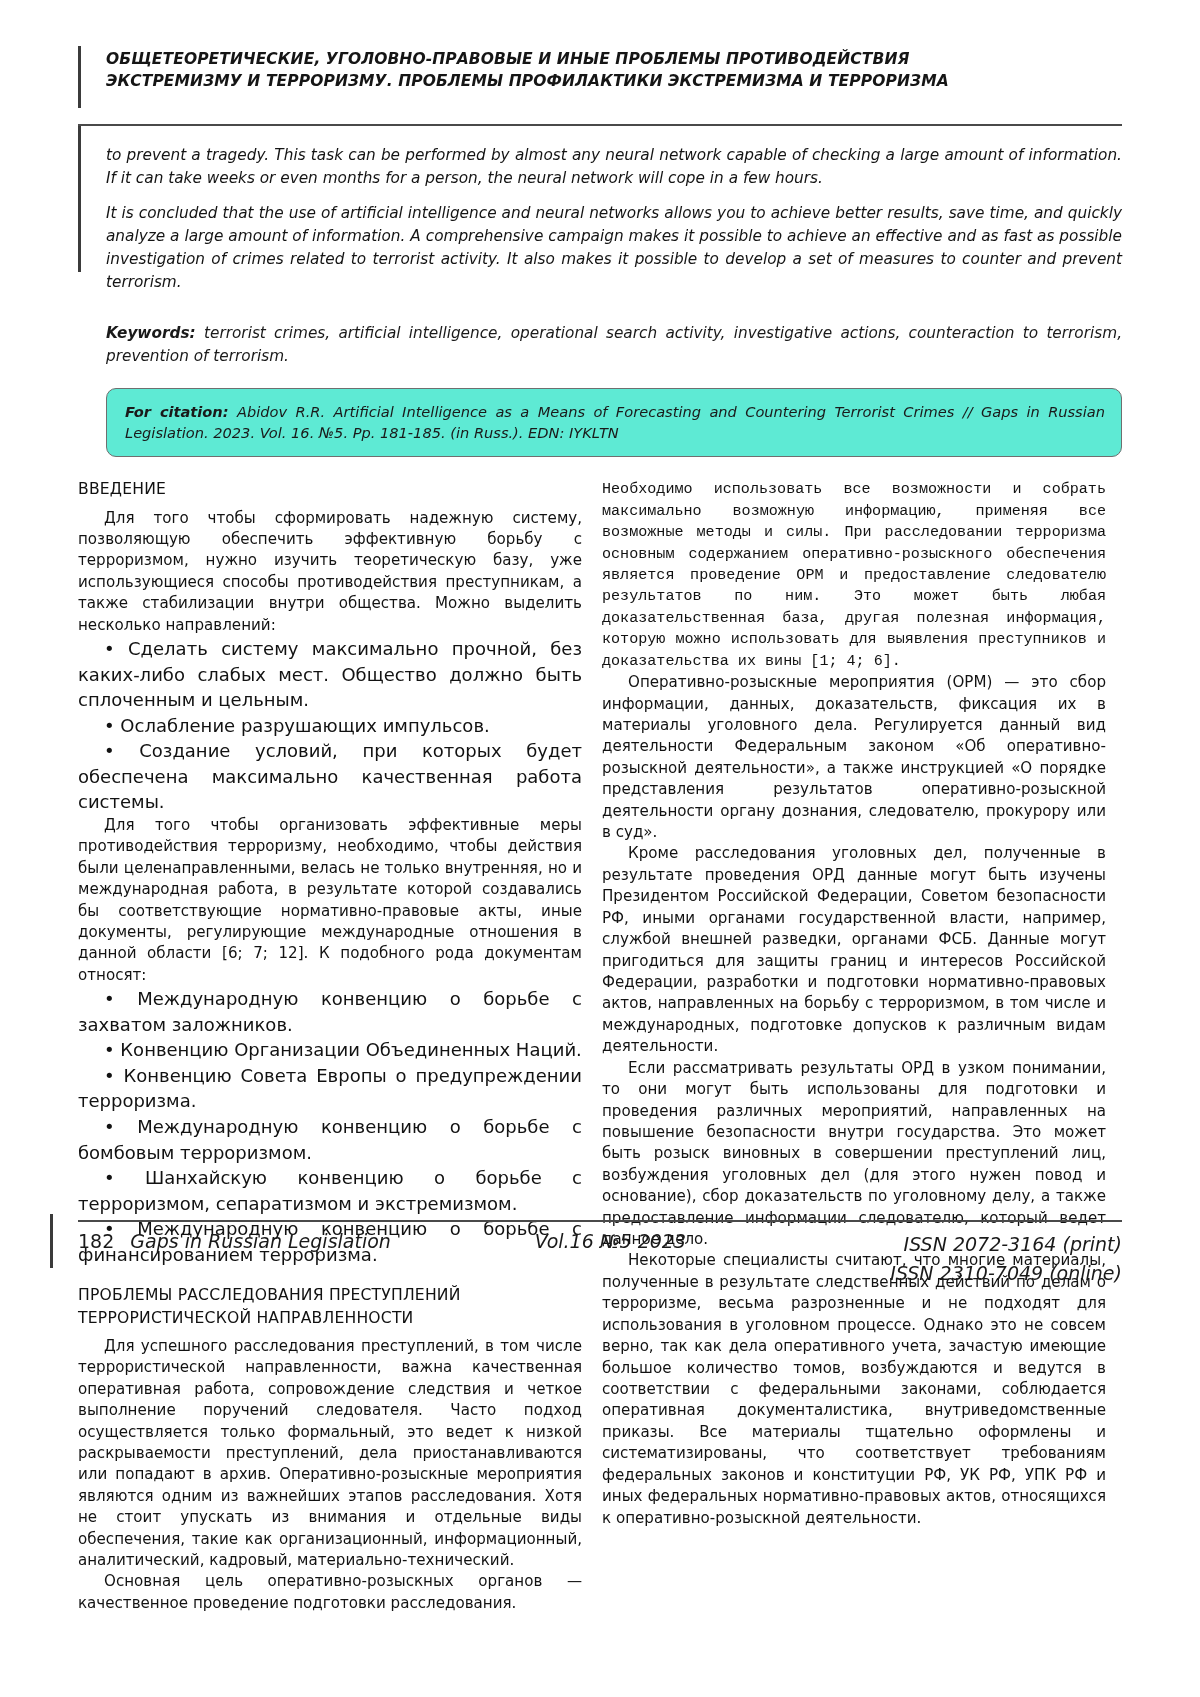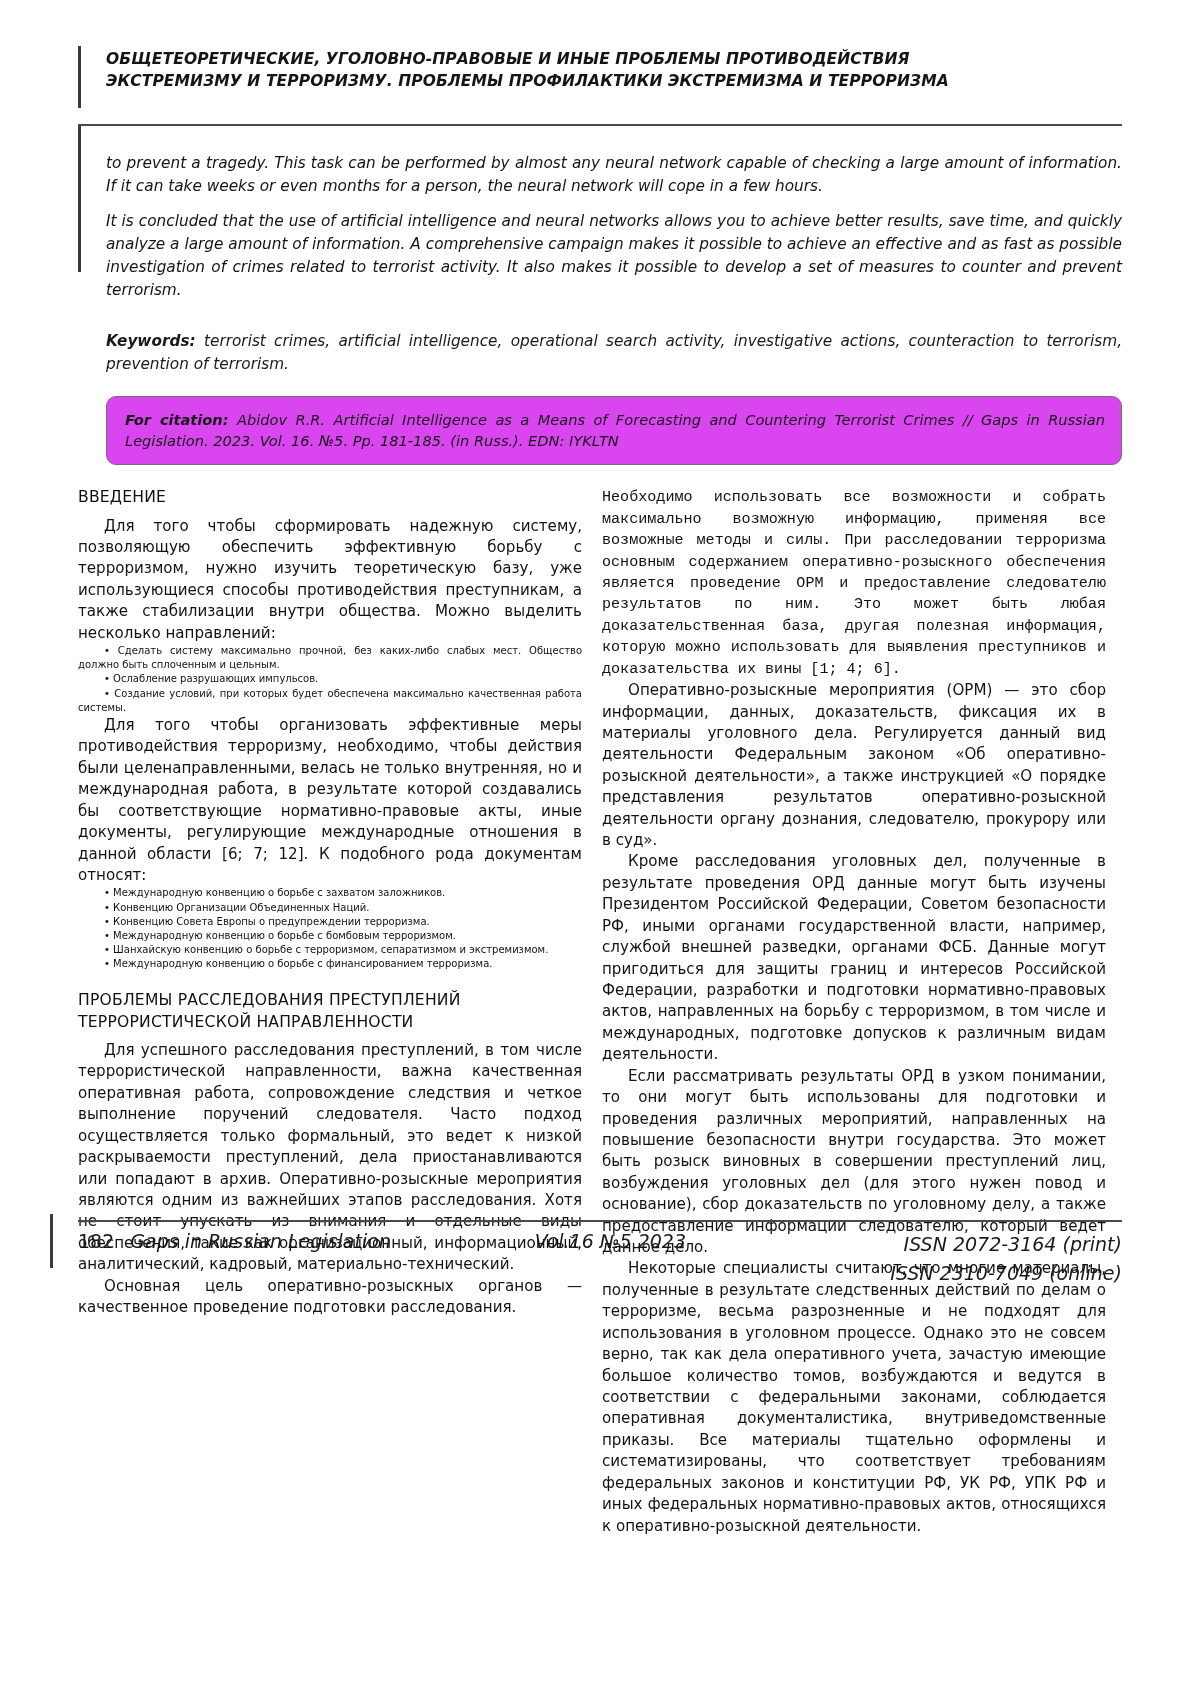--- a/index.html
+++ b/index.html
@@ -48,21 +48,21 @@
   }
   .rule-top {
     border-top: 2px solid #4a4a4a;
     margin: 8px 0 0 0;
   }
 
   
   .abstract {
     position: relative;
     padding-left: 28px;
-    padding-top: 26px;
+    padding-top: 18px;
   }
   .abstract .vbar {
     position: absolute;
     left: 0;
     top: 0px;
     width: 3px;
     height: 146px;
     background: #3b3b3b;
   }
   .abs-p {
@@ -83,21 +83,21 @@
   .kw b {
     font-weight: bold;
   }
 
   
   .cite-box {
     margin: 20px 0 0 28px;
     border: 1.4px solid #6f6f6f;
     border-radius: 10px;
     padding: 12px 16px 12px 18px;
-    background: #d946ef;
+    background: #5eead4;
   }
   .cite-text {
     font-style: italic;
     font-size: 14.6px;
     line-height: 1.5;
     text-align: justify;
   }
   .cite-text b { font-weight: bold; }
 
   
@@ -122,21 +122,21 @@
     font-size: 15.1px;
     line-height: 1.42;
     text-align: justify;
     margin: 0;
     text-indent: 26px;
     color: #121212;
     hyphens: auto;
   }
   p.body.noind { text-indent: 0; font-family: Liberation Mono, monospace; }
   p.bullet {
-    font-size: 10px;
+    font-size: 18px;
     line-height: 1.42;
     text-align: justify;
     margin: 0;
     text-indent: 26px;
     color: #121212;
   }
 
   
   .footer {
     position: absolute;

